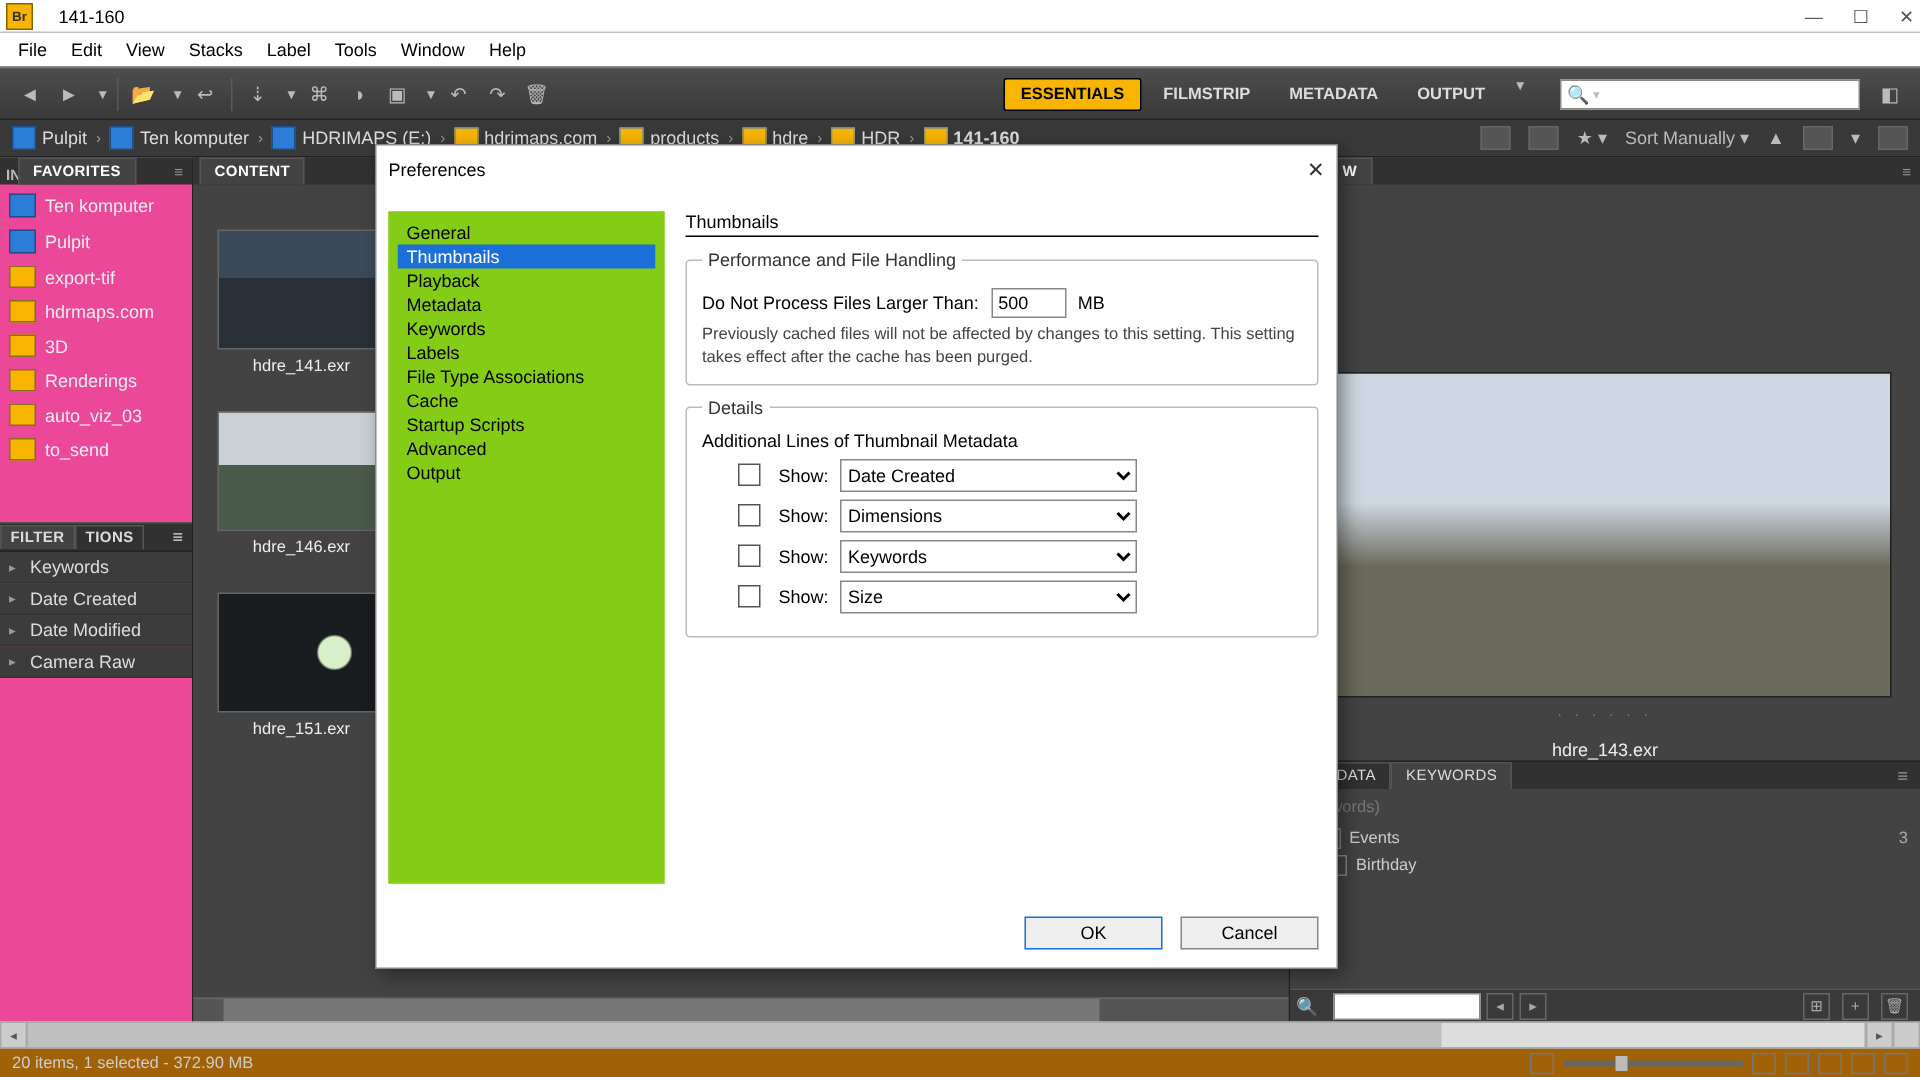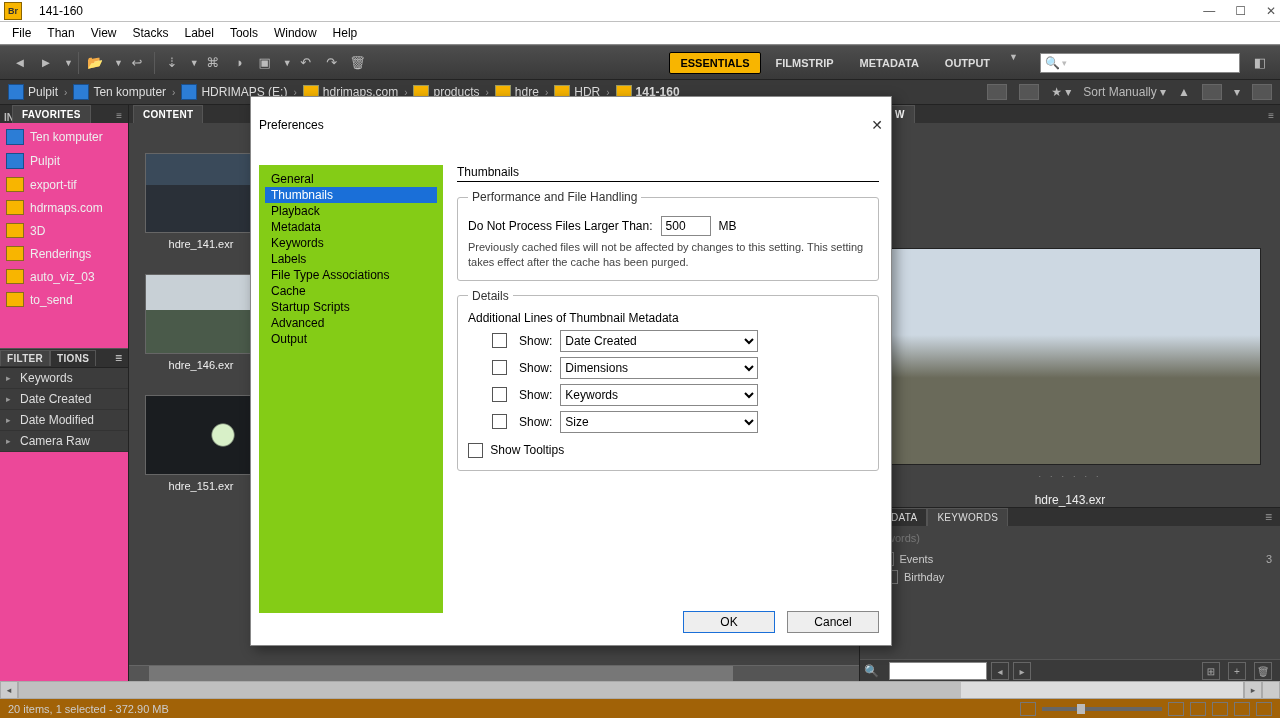--- a/index.html
+++ b/index.html
@@ -81,21 +81,21 @@
   .statusbar .sbico{width:14px;height:12px;border:1px solid #777}
   .statusbar .slider{width:120px;height:4px;background:#666;position:relative}
   .statusbar .slider .knob{width:8px;height:10px;background:#bbb;position:absolute;left:35px;top:-3px}
   
   .appscroll{height:16px;background:#d0d0d0;display:flex;align-items:center}
   .appscroll .asctrack{flex:1;height:16px;background:#ddd;border:1px solid #aaa;position:relative}
   .appscroll .asctrack .thumb{position:absolute;left:0;width:77%;height:100%;background:#bfbfbf}
   .appscroll .ascbtn{width:16px;height:16px;background:#ccc;border:1px solid #aaa;display:flex;align-items:center;justify-content:center;color:#555;font-size:9px}
   
   .dialog{position:absolute;left:250px;top:96px;width:640px;height:548px;background:#fff;border:1px solid #888;box-shadow:4px 4px 12px rgba(0,0,0,.4);color:#000;font-size:12px}
-  .dialog .dtitle{padding:20px 8px;display:flex;align-items:center;font-size:12px}
+  .dialog .dtitle{padding:8px 8px;display:flex;align-items:center;font-size:12px}
   .dialog .dtitle .x{margin-left:auto;font-size:14px;color:#333;cursor:default}
   .dialog .dbody{display:flex;padding:4px 8px 0 8px;height:460px}
   .dialog .catlist{width:172px;height:436px;border:6px solid #84cc16;background:#84cc16;overflow:hidden;margin-top:8px}
   .dialog .catlist .cat{padding:1px 6px;font-size:12px}
   .dialog .catlist .cat.sel{background:#1a6fd8;color:#fff}
   .dialog .right{flex:1;padding:0 4px 0 14px}
   .dialog .sectitle{font-size:12px;border-bottom:1px solid #000;padding:2px 0;margin:6px 0}
   .dialog fieldset{border:1px solid #bbb;border-radius:3px;margin:8px 0;padding:8px 10px 10px 10px;font-size:12px}
   .dialog legend{padding:0 4px;color:#333;font-size:12px}
   .dialog .frow2{display:flex;align-items:center;gap:8px;margin:4px 0}
@@ -116,21 +116,21 @@
   <span>141-160</span>
   <div class="winbtns">
     <span>—</span>
     <span>☐</span>
     <span>✕</span>
   </div>
 </div>
 
 <div class="menubar">
   <span class="menuitem">File</span>
-  <span class="menuitem">Than</span>
+  <span class="menuitem">Edit</span>
   <span class="menuitem">View</span>
   <span class="menuitem">Stacks</span>
   <span class="menuitem">Label</span>
   <span class="menuitem">Tools</span>
   <span class="menuitem">Window</span>
   <span class="menuitem">Help</span>
 </div>
 
 <div class="toolstrip">
   <span class="tbtn">◄</span>
@@ -425,24 +425,20 @@
           <span class="cb"></span>
           <span>Show:</span>
           <select><option>Keywords</option></select>
         </div>
         <div class="detrow">
           <span class="cb"></span>
           <span>Show:</span>
           <select><option>Size</option></select>
         </div>
 
-        <div style="margin:10px 0 2px 0">
-          <span class="cb"></span>
-          <span>Show Tooltips</span>
-        </div>
       </fieldset>
     </div>
   </div>
   <div class="dbtns">
     <button class="ok">OK</button>
     <button>Cancel</button>
   </div>
 </div>
 
 </body></html>

